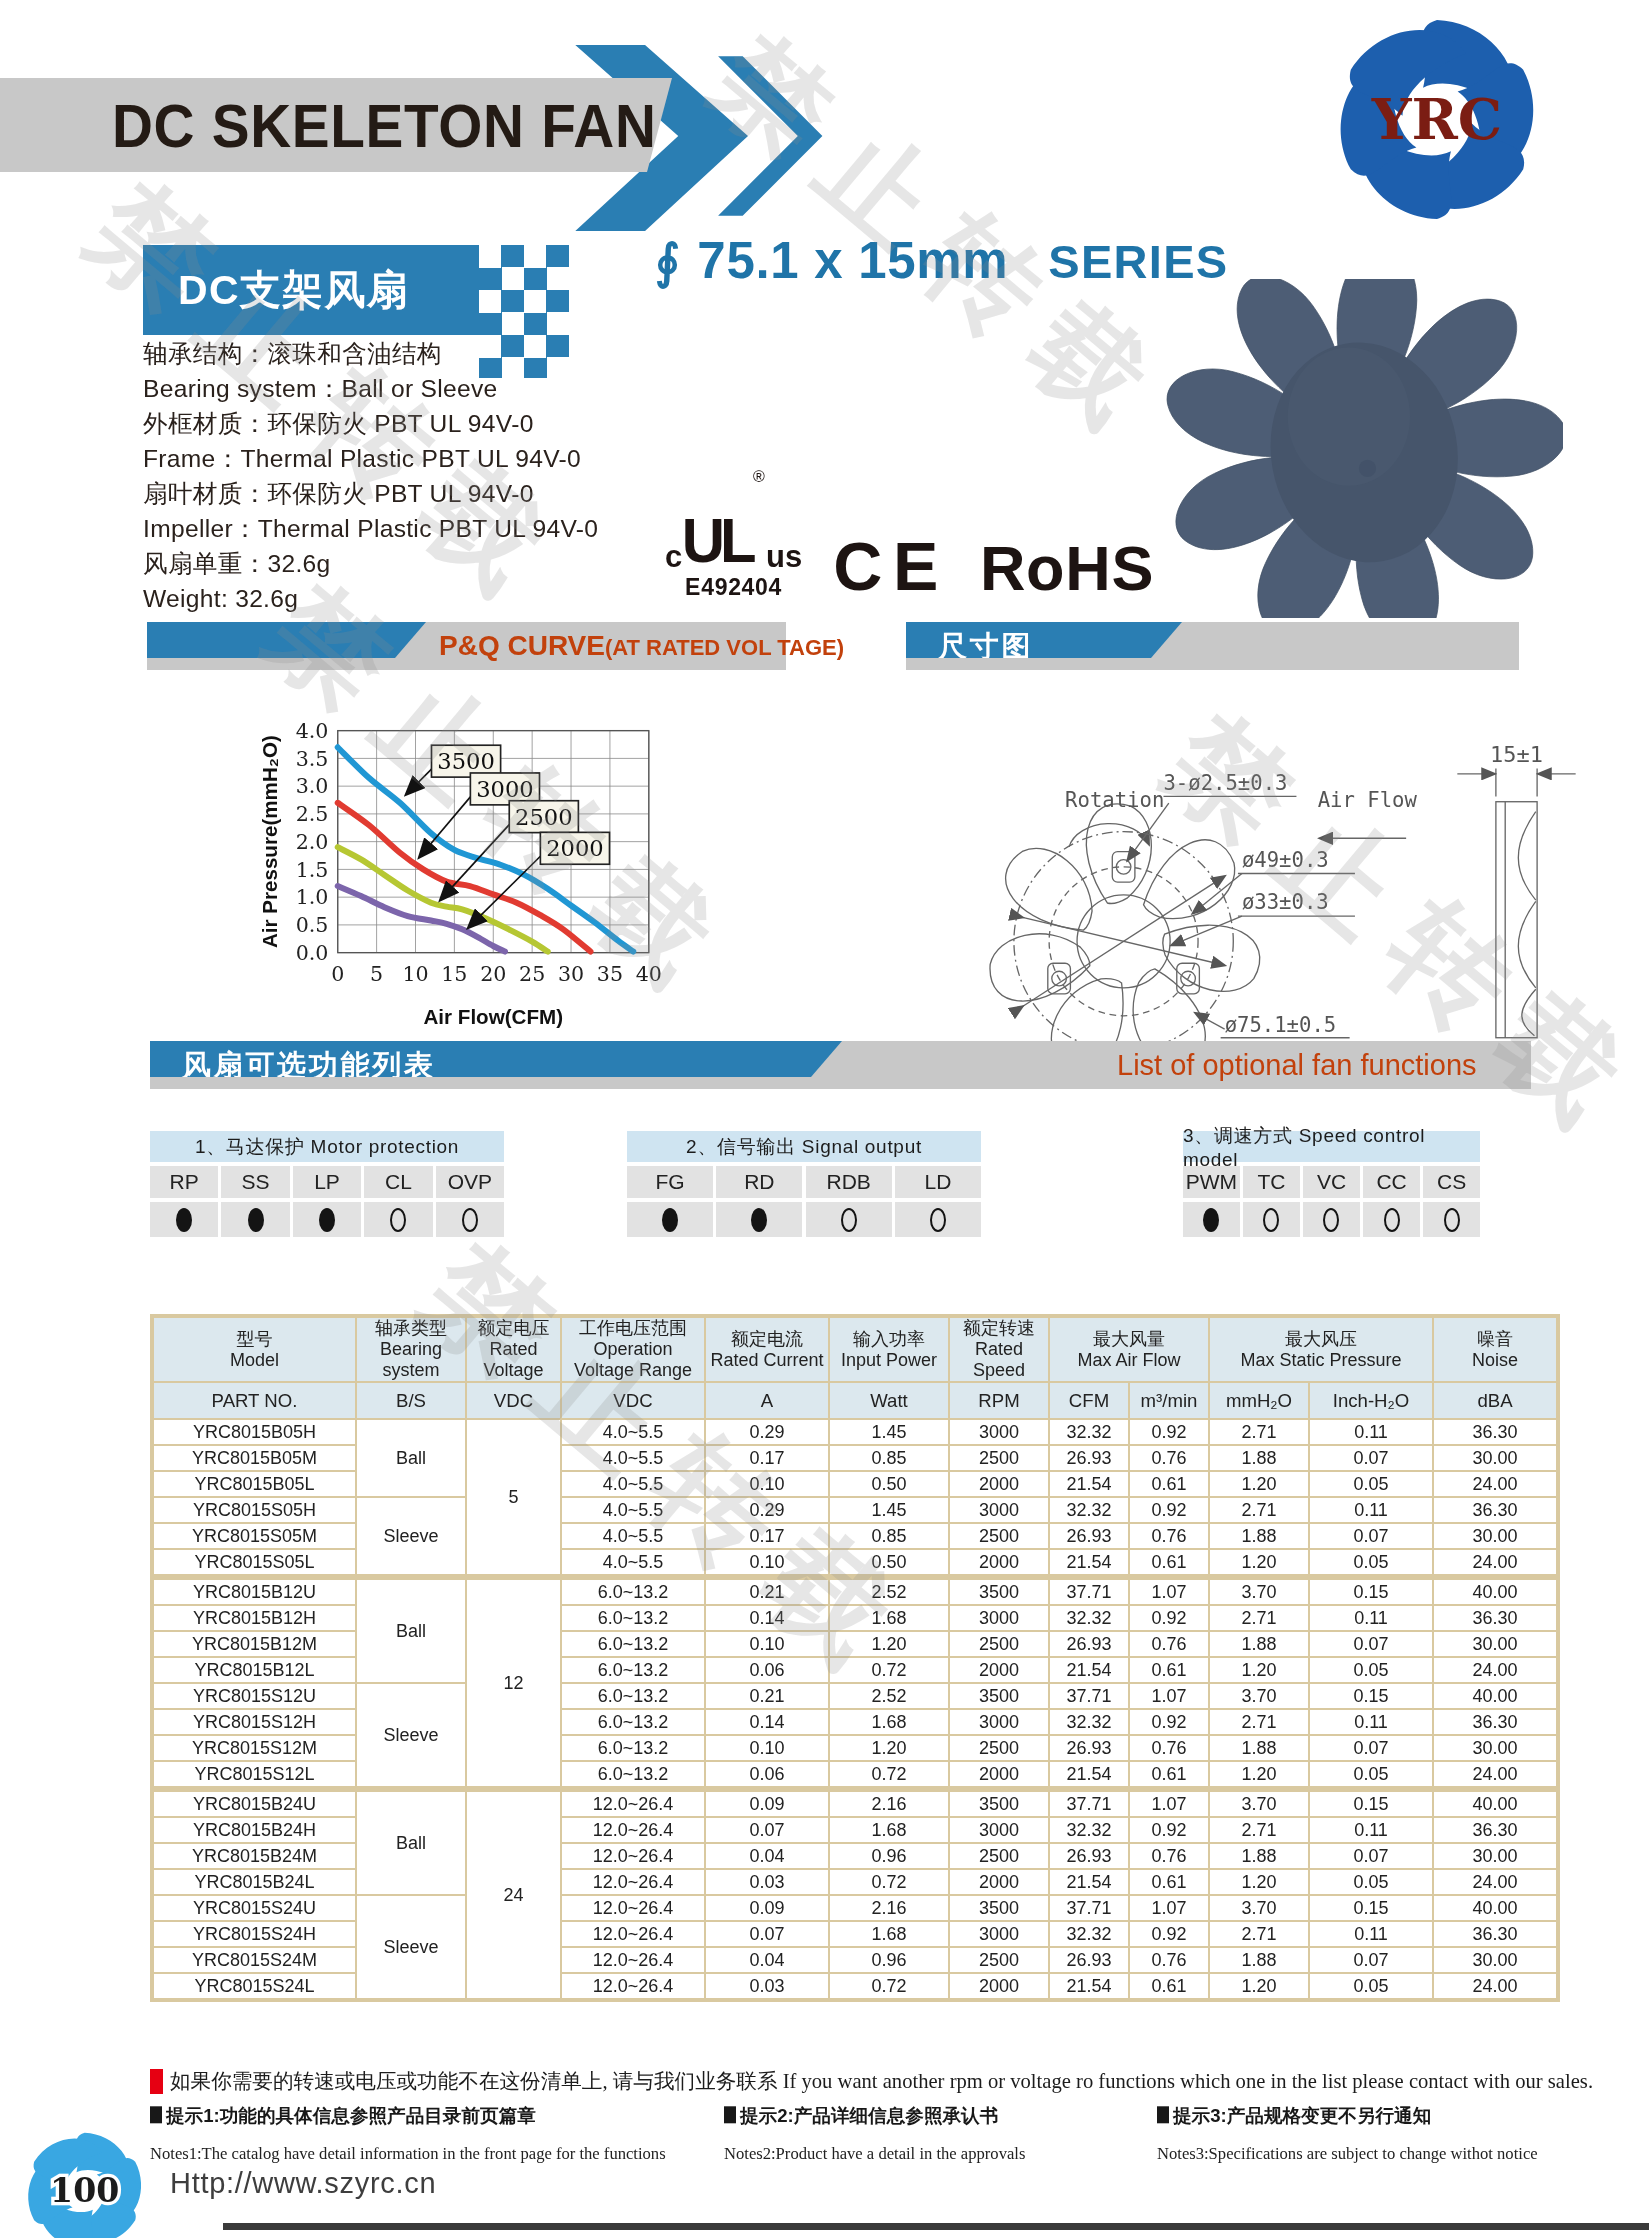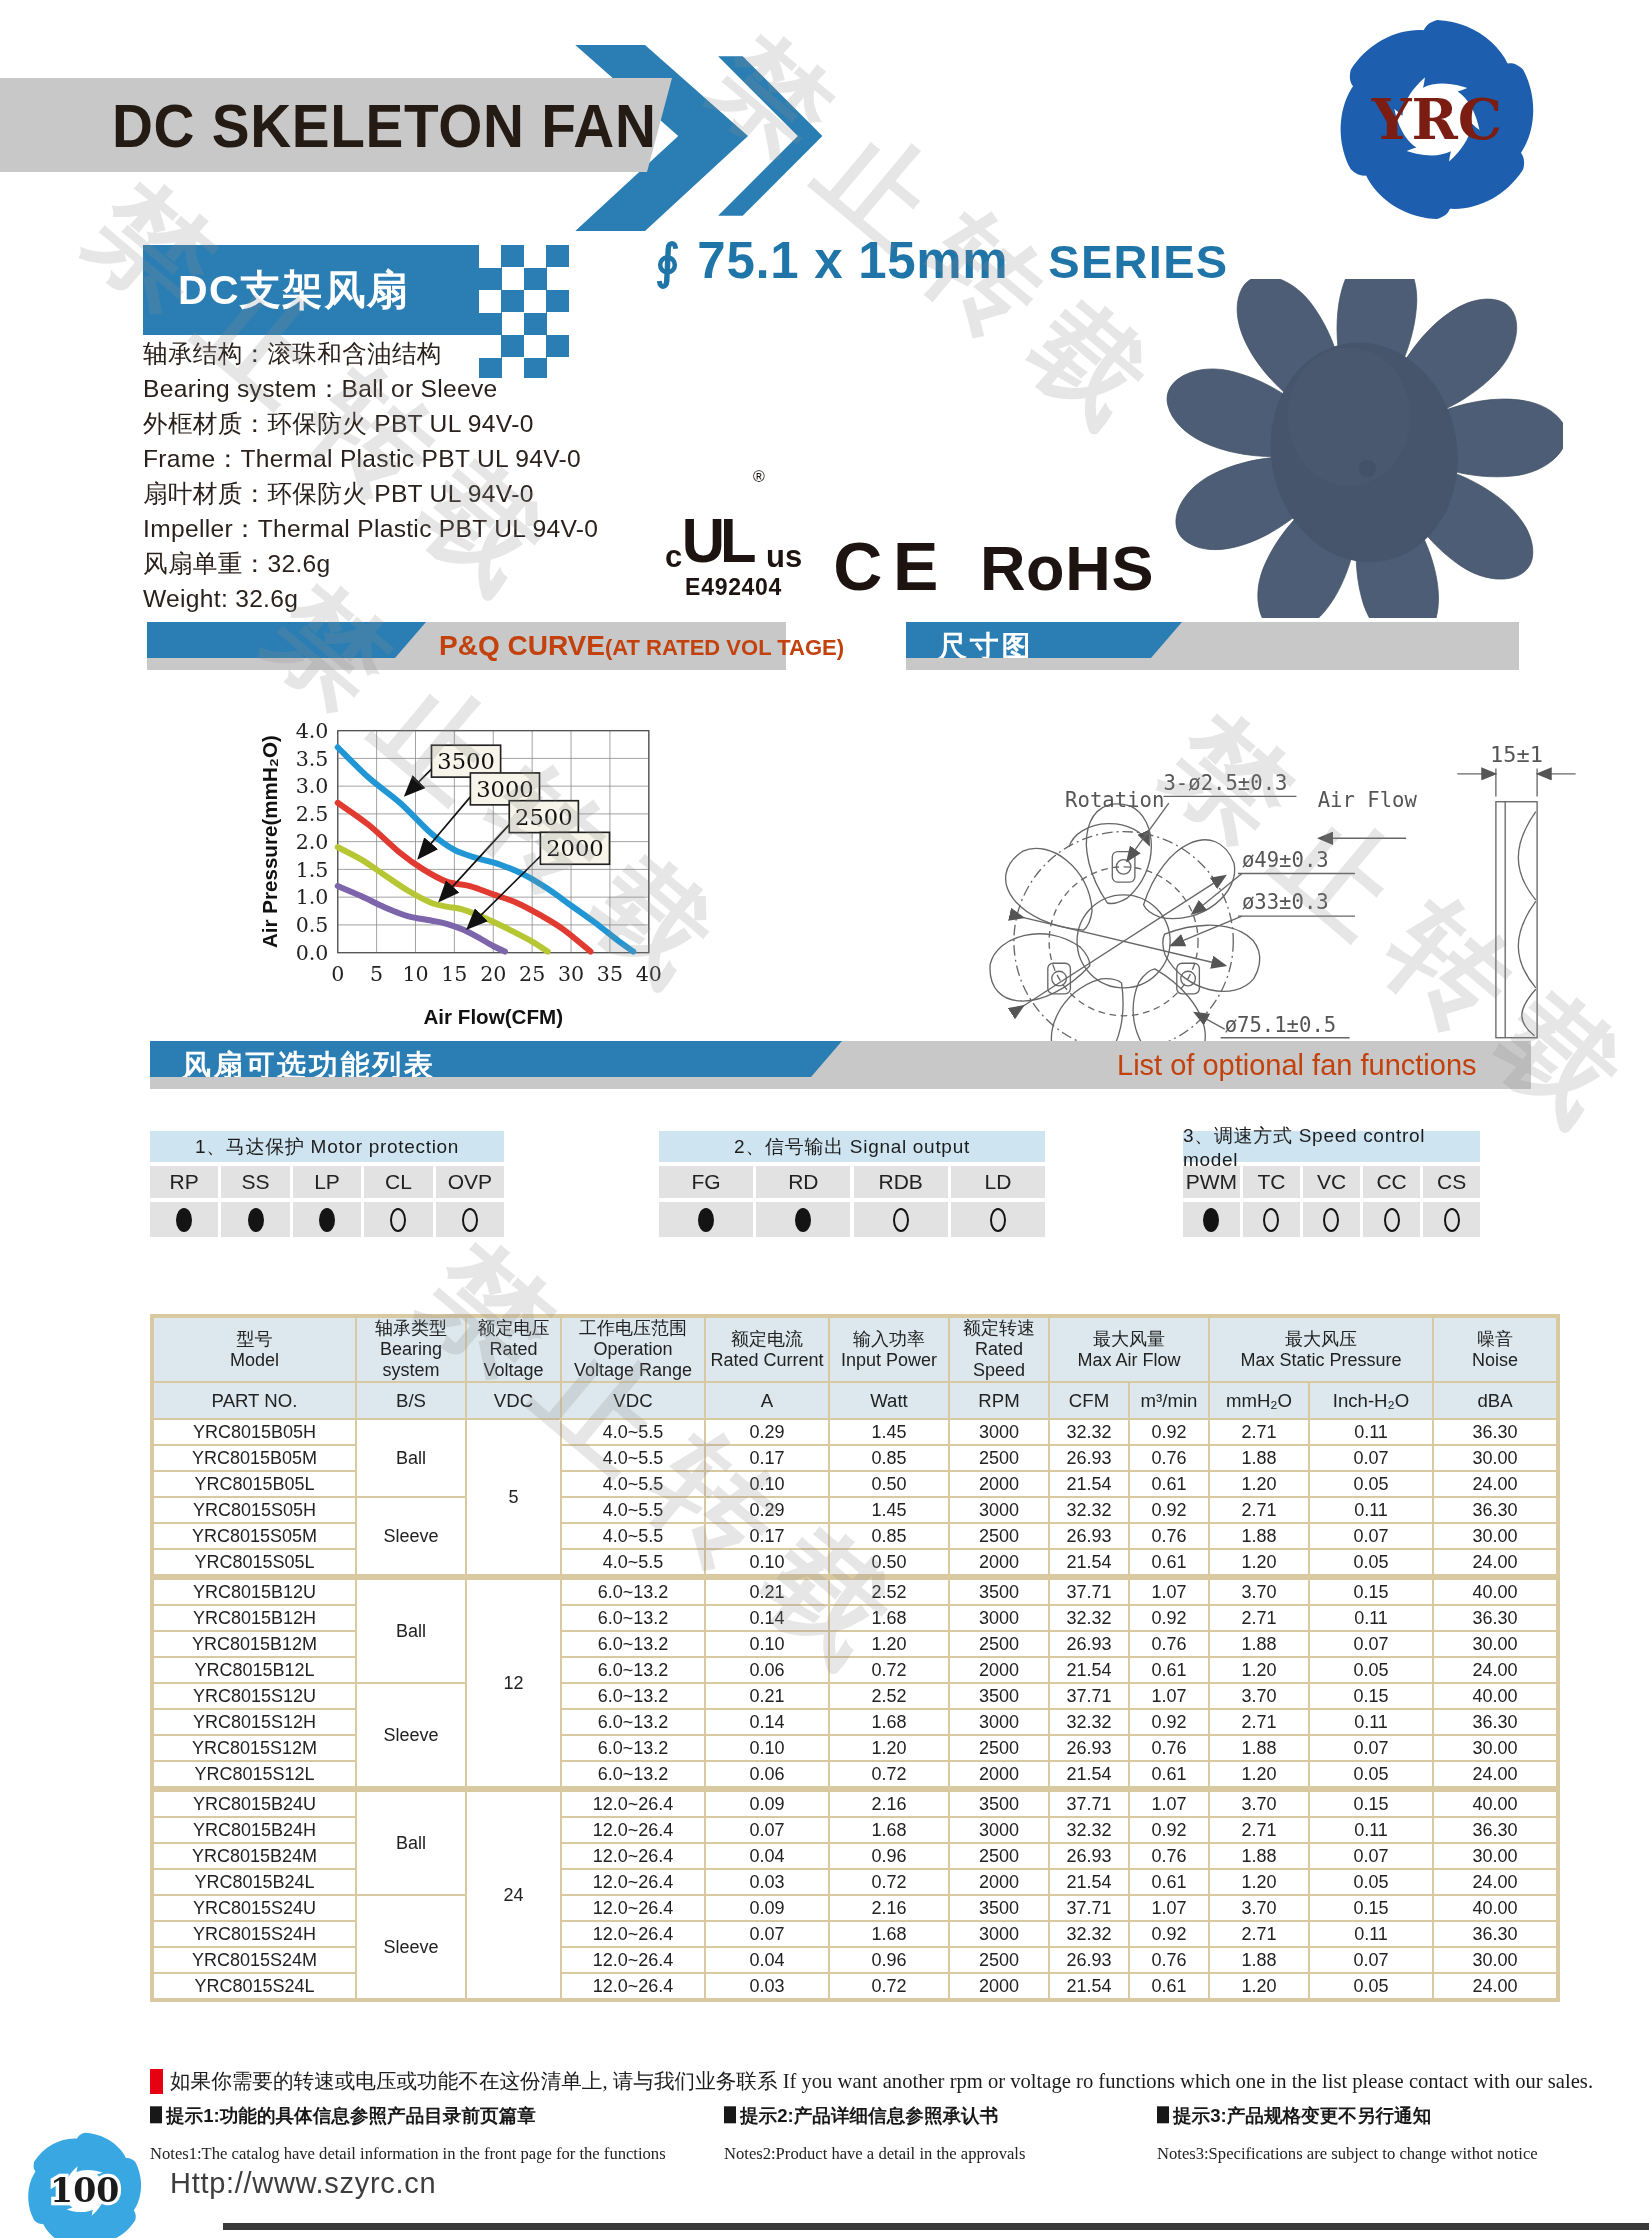--- a/index.html
+++ b/index.html
@@ -345,21 +345,21 @@
             <div class="dot f"></div>
           </div>
           <div class="opt-cell opt-circ">
             <div class="dot e"></div>
           </div>
           <div class="opt-cell opt-circ">
             <div class="dot e"></div>
           </div>
         </div>
       </div>
-      <div class="opt-group" style="left: 659px; width: 386px; text-align: right;">
+      <div class="opt-group" style="left: 627px; width: 354px; text-align: right;">
         <div class="opt-title">2、信号输出 Signal output</div>
         <div class="opt-row" style="grid-template-columns: repeat(4, 1fr);">
           <div class="opt-cell opt-label">FG</div>
           <div class="opt-cell opt-label">RD</div>
           <div class="opt-cell opt-label">RDB</div>
           <div class="opt-cell opt-label">LD</div>
         </div>
         <div class="opt-row" style="grid-template-columns: repeat(4, 1fr);">
           <div class="opt-cell opt-circ">
             <div class="dot f"></div>

